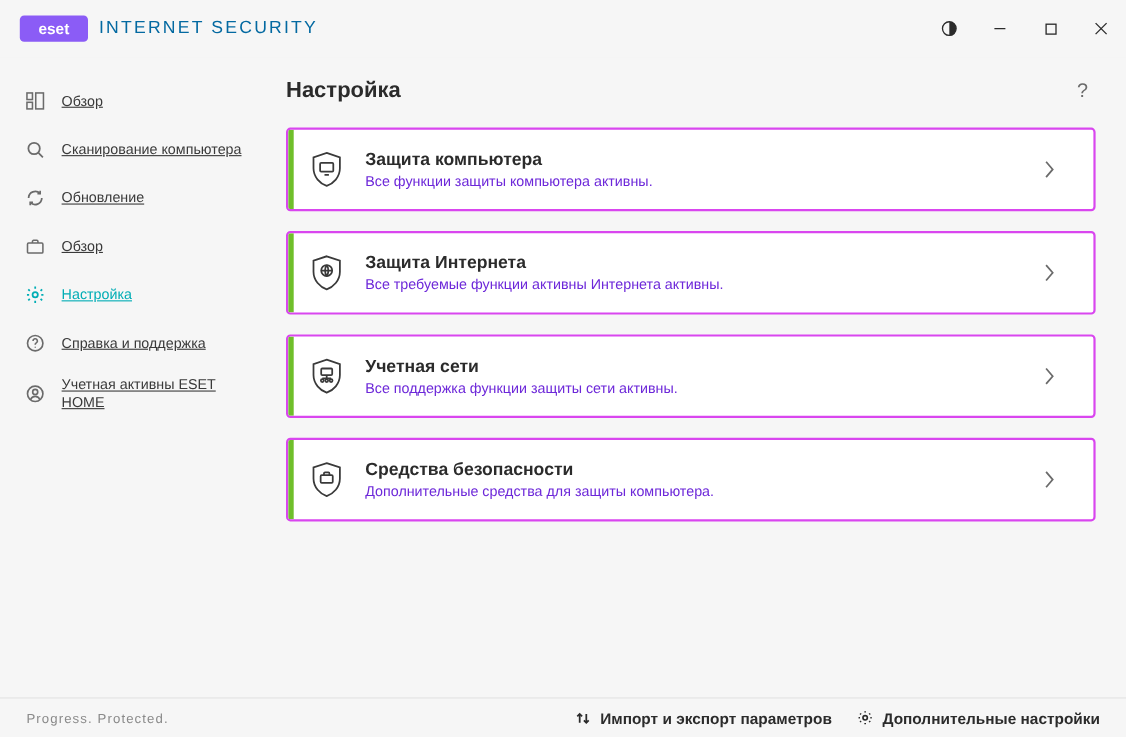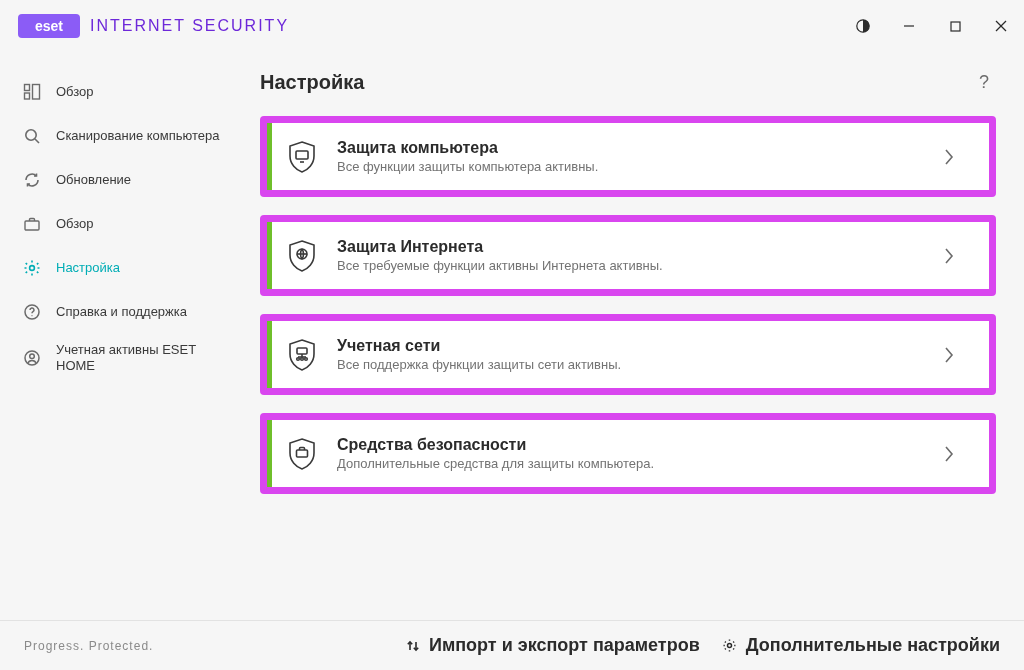--- a/index.html
+++ b/index.html
@@ -32,21 +32,21 @@
     height: 24px;
     background: #8b5cf6;
     color: #fff;
     font-weight: 700;
     font-size: 14px;
     letter-spacing: 0px;
     border-radius: 4px;
     font-family: Arial, sans-serif;
   }
   .logo-text {
-    color: #6d28d9;
+    color: #0369a1;
     font-size: 16px;
     letter-spacing: 2px;
     font-weight: 400;
   }
   .winctrls {
     margin-left: auto;
     display: flex;
     align-items: center;
     height: 100%;
   }
@@ -93,21 +93,21 @@
     height: 20px;
     flex: 0 0 20px;
     display: flex;
     align-items: center;
     justify-content: center;
     color: #6b6b6b;
   }
   .nav-item .nav-icon svg { stroke: currentColor; }
   .nav-item.active { color: #00adb5; }
   .nav-item.active .nav-icon { color: #00adb5; }
-  .nav-label { max-width: 170px; }
+  .nav-label { max-width: 170px; text-decoration: underline; }
   
   .main {
     flex: 1 1 auto;
     padding: 18px 28px 0 28px;
     display: flex;
     flex-direction: column;
     min-width: 0;
   }
   .page-header {
     display: flex;
@@ -129,21 +129,21 @@
     align-items: center;
     justify-content: center;
   }
   .cards {
     display: flex;
     flex-direction: column;
     gap: 18px;
   }
   .card {
     background: #fff;
-    border: 7px solid #d946ef;
+    border: 2px solid #d946ef;
     border-radius: 4px;
     display: flex;
     align-items: center;
     padding: 16px 20px 16px 0;
     position: relative;
     overflow: hidden;
     min-height: 76px;
   }
   .card .accent {
     position: absolute;
@@ -162,55 +162,55 @@
   .card-icon svg { stroke: #3a3a3a; }
   .card-body { flex: 1 1 auto; min-width: 0; }
   .card-title {
     font-size: 16px;
     font-weight: 600;
     color: #2b2b2b;
     margin-bottom: 2px;
   }
   .card-sub {
     font-size: 13px;
-    color: #737373;
+    color: #6d28d9;
   }
   .card-chevron {
     width: 40px;
     display: flex;
     align-items: center;
     justify-content: center;
     color: #6b6b6b;
   }
   
   .footer {
     border-top: 1px solid #e2e2e2;
     background: #f6f6f6;
-    height: 50px;
+    height: 36px;
     display: flex;
     align-items: center;
     padding: 0 24px;
   }
   .tagline {
     color: #8a8a8a;
     font-size: 12px;
     letter-spacing: 1px;
   }
   .footer-actions {
     margin-left: auto;
     display: flex;
     align-items: center;
     gap: 22px;
   }
   .footer-action {
     display: flex;
     align-items: center;
     gap: 8px;
     color: #2b2b2b;
-    font-size: 18px;
+    font-size: 14px;
     font-weight: 600;
     cursor: pointer;
   }
   .footer-action .fa-icon {
     width: 16px;
     height: 16px;
     display: flex;
     align-items: center;
     justify-content: center;
     color: #2b2b2b;

